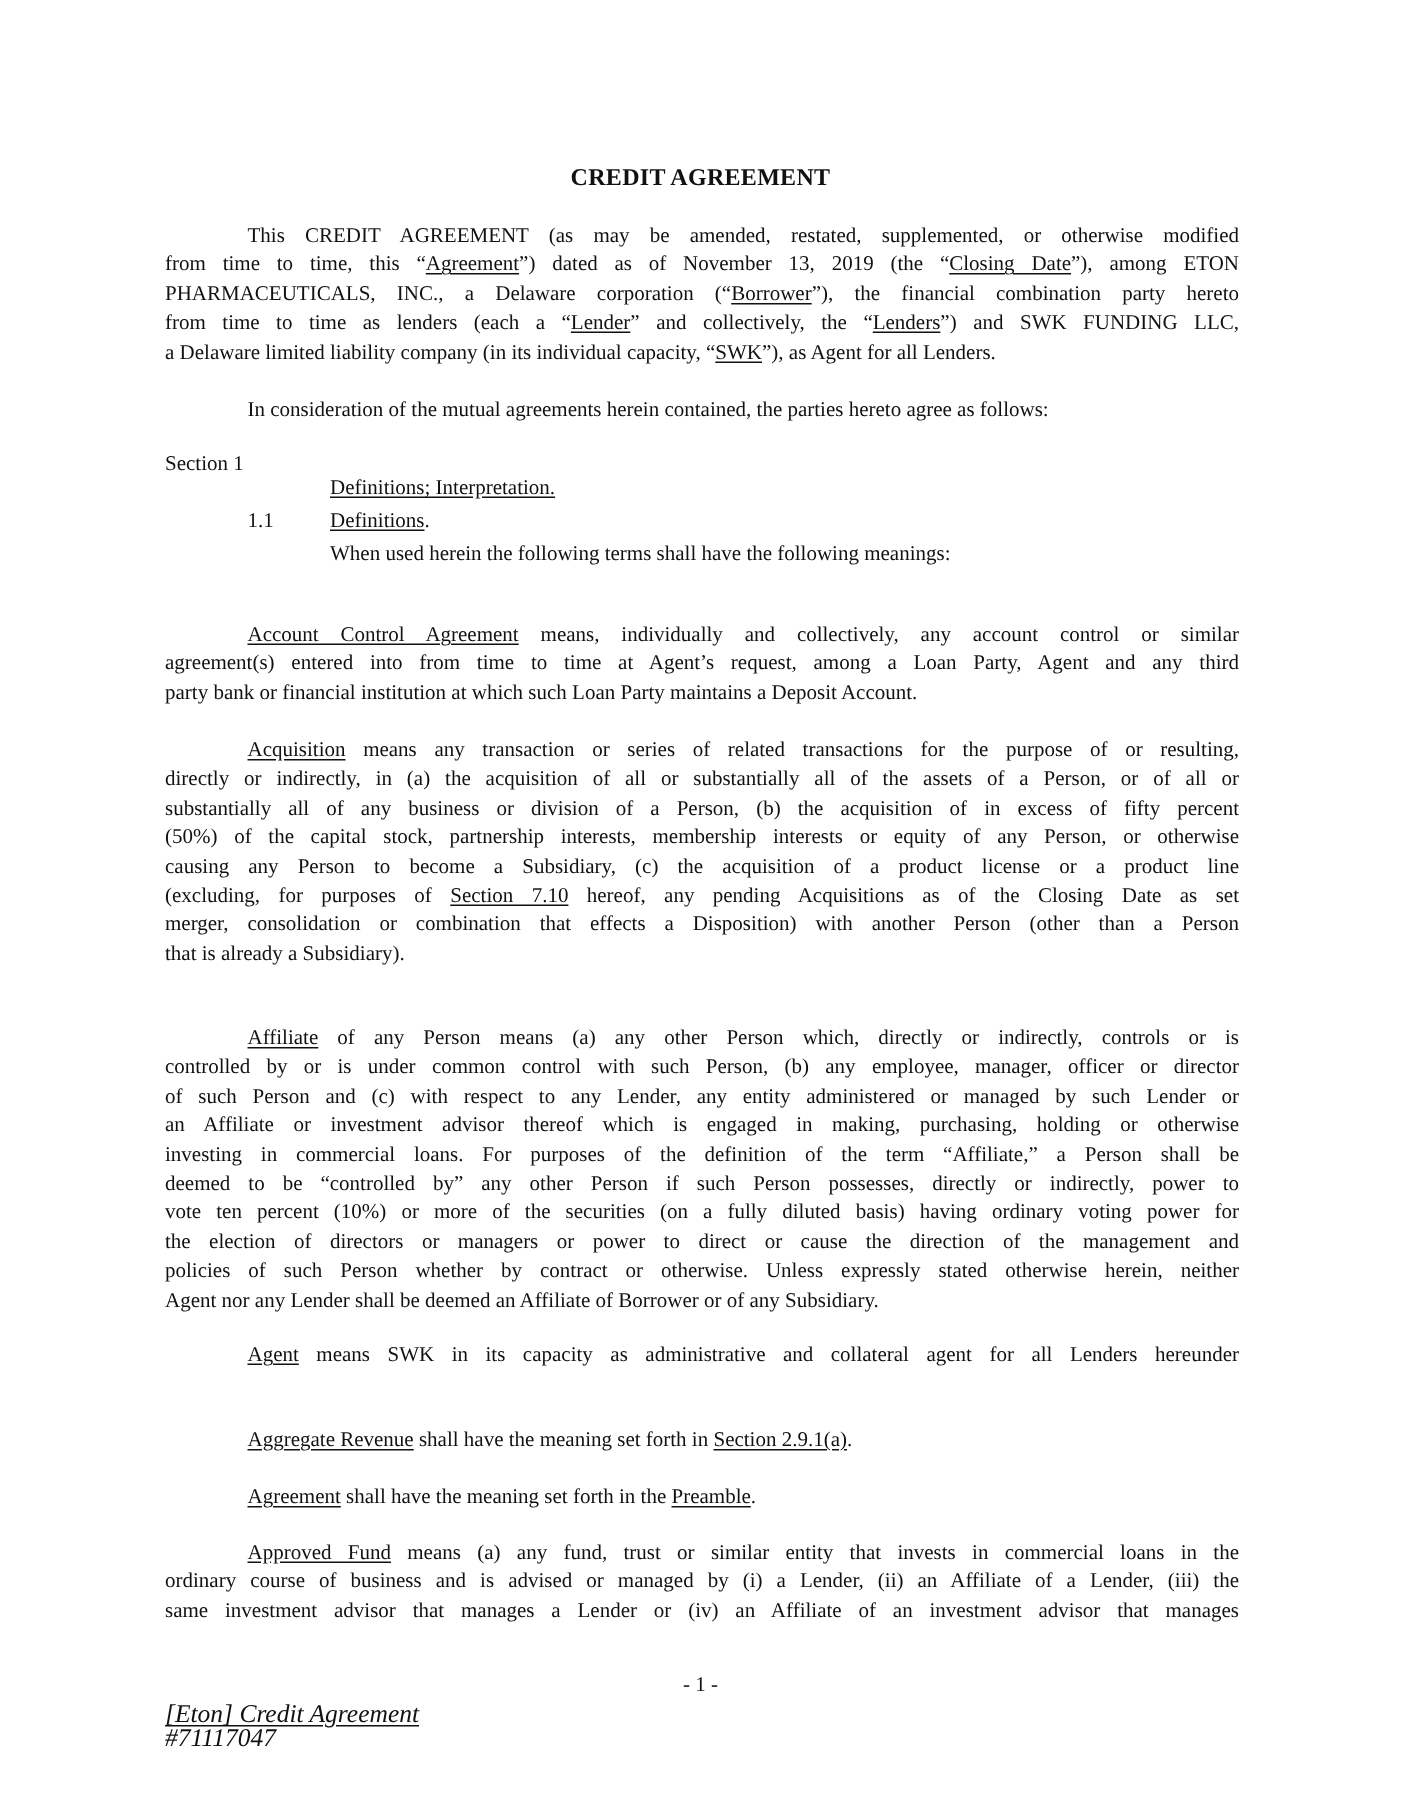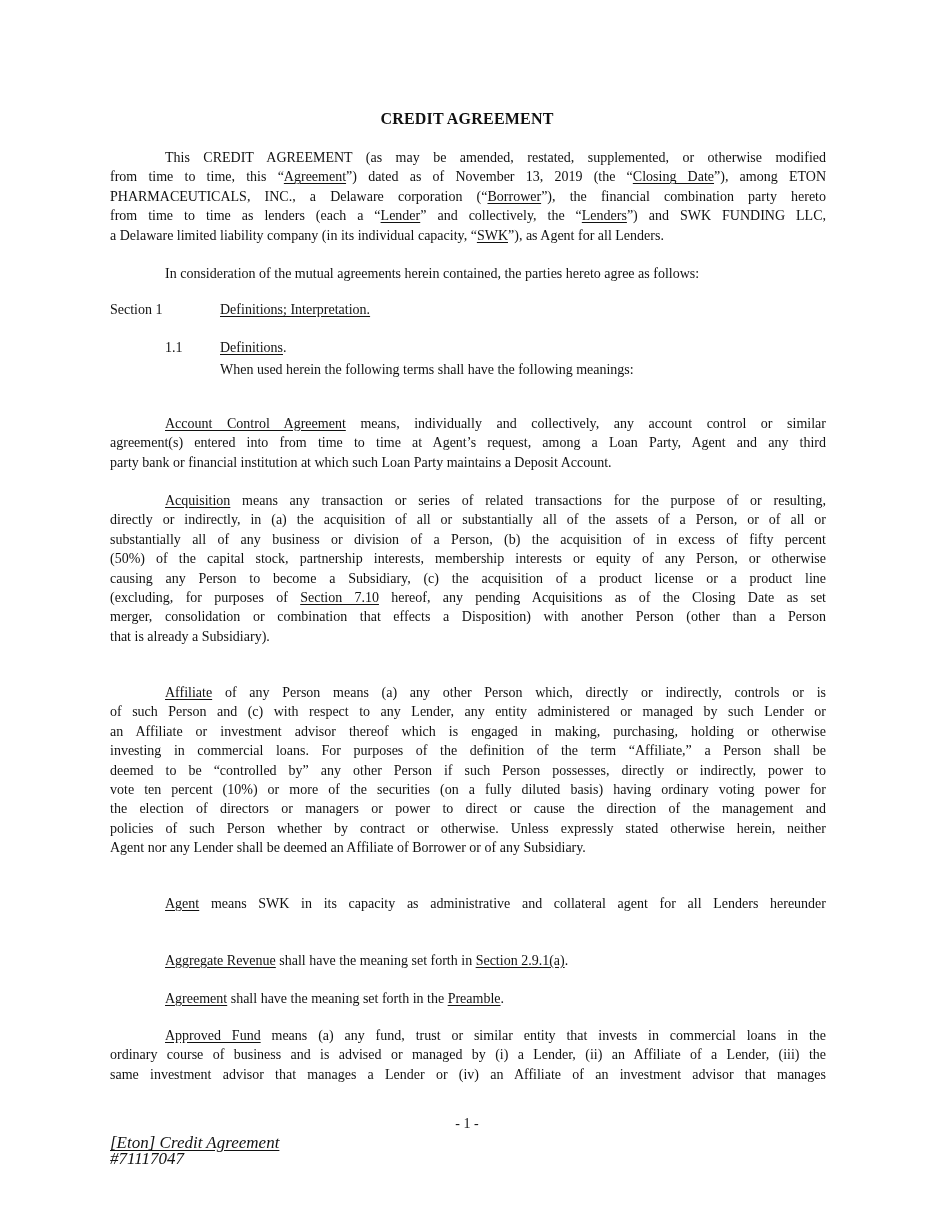--- a/index.html
+++ b/index.html
@@ -31,21 +31,21 @@
       <span class="line"><span>PHARMACEUTICALS, INC., a Delaware corporation (“</span><span class="u">Borrower</span><span>”), the financial combination party hereto</span></span>
       <span class="line"><span>from time to time as lenders (each a “</span><span class="u">Lender</span><span>” and collectively, the “</span><span class="u">Lenders</span><span>”) and SWK FUNDING LLC,</span></span>
       <span class="line last"><span>a Delaware limited liability company (in its individual capacity, “</span><span class="u">SWK</span><span>”), as Agent for all Lenders.</span></span>
     </div>
 
   <div class="para" style="top:264px;">
     <span class="indent"></span><span>In consideration of the mutual agreements herein contained, the parties hereto agree as follows:</span>
   </div>
 
   <div class="sec" style="left:110px; top:302px;">Section 1</div>
-  <div class="sec u" style="left:220px; top:302px;">Definitions; Interpretation.</div>
+  <div class="sec u" style="left:220px; top:318px;">Definitions; Interpretation.</div>
 
   <div class="sec" style="left:165px; top:340px;">1.1</div>
   <div class="sec" style="left:220px; top:340px;"><span class="u">Definitions</span><span>.</span></div>
 
   <div class="sec" style="left:220px; top:362px;">When used herein the following terms shall have the following meanings:</div>
 
   <div id="defs">
       <div class="para" style="top: 414px;">
         <span class="line"><span class="indent"></span><span class="u">Account Control Agreement</span><span> means, individually and collectively, any account control or similar</span></span>
         <span class="line"><span>agreement(s) entered into from time to time at Agent’s request, among a Loan Party, Agent and any third</span></span>
@@ -56,20 +56,21 @@
         <span class="line"><span>directly or indirectly, in (a) the acquisition of all or substantially all of the assets of a Person, or of all or</span></span>
         <span class="line"><span>substantially all of any business or division of a Person, (b) the acquisition of in excess of fifty percent</span></span>
         <span class="line"><span>(50%) of the capital stock, partnership interests, membership interests or equity of any Person, or otherwise</span></span>
         <span class="line"><span>causing any Person to become a Subsidiary, (c) the acquisition of a product license or a product line</span></span>
         <span class="line"><span>(excluding, for purposes of </span><span class="u">Section 7.10</span><span> hereof, any pending Acquisitions as of the Closing Date as set</span></span>
         <span class="line"><span>merger, consolidation or combination that effects a Disposition) with another Person (other than a Person</span></span>
         <span class="line last"><span>that is already a Subsidiary).</span></span>
       </div>
       <div class="para" style="top: 683px;">
         <span class="line"><span class="indent"></span><span class="u">Affiliate</span><span> of any Person means (a) any other Person which, directly or indirectly, controls or is</span></span>
+        <span class="line"><span>controlled by or is under common control with such Person, (b) any employee, manager, officer or director</span></span>
         <span class="line"><span>of such Person and (c) with respect to any Lender, any entity administered or managed by such Lender or</span></span>
         <span class="line"><span>an Affiliate or investment advisor thereof which is engaged in making, purchasing, holding or otherwise</span></span>
         <span class="line"><span>investing in commercial loans.  For purposes of the definition of the term “Affiliate,” a Person shall be</span></span>
         <span class="line"><span>deemed to be “controlled by” any other Person if such Person possesses, directly or indirectly, power to</span></span>
         <span class="line"><span>vote ten percent (10%) or more of the securities (on a fully diluted basis) having ordinary voting power for</span></span>
         <span class="line"><span>the election of directors or managers or power to direct or cause the direction of the management and</span></span>
         <span class="line"><span>policies of such Person whether by contract or otherwise.  Unless expressly stated otherwise herein, neither</span></span>
         <span class="line last"><span>Agent nor any Lender shall be deemed an Affiliate of Borrower or of any Subsidiary.</span></span>
       </div>
       <div class="para" style="top: 894px;">

